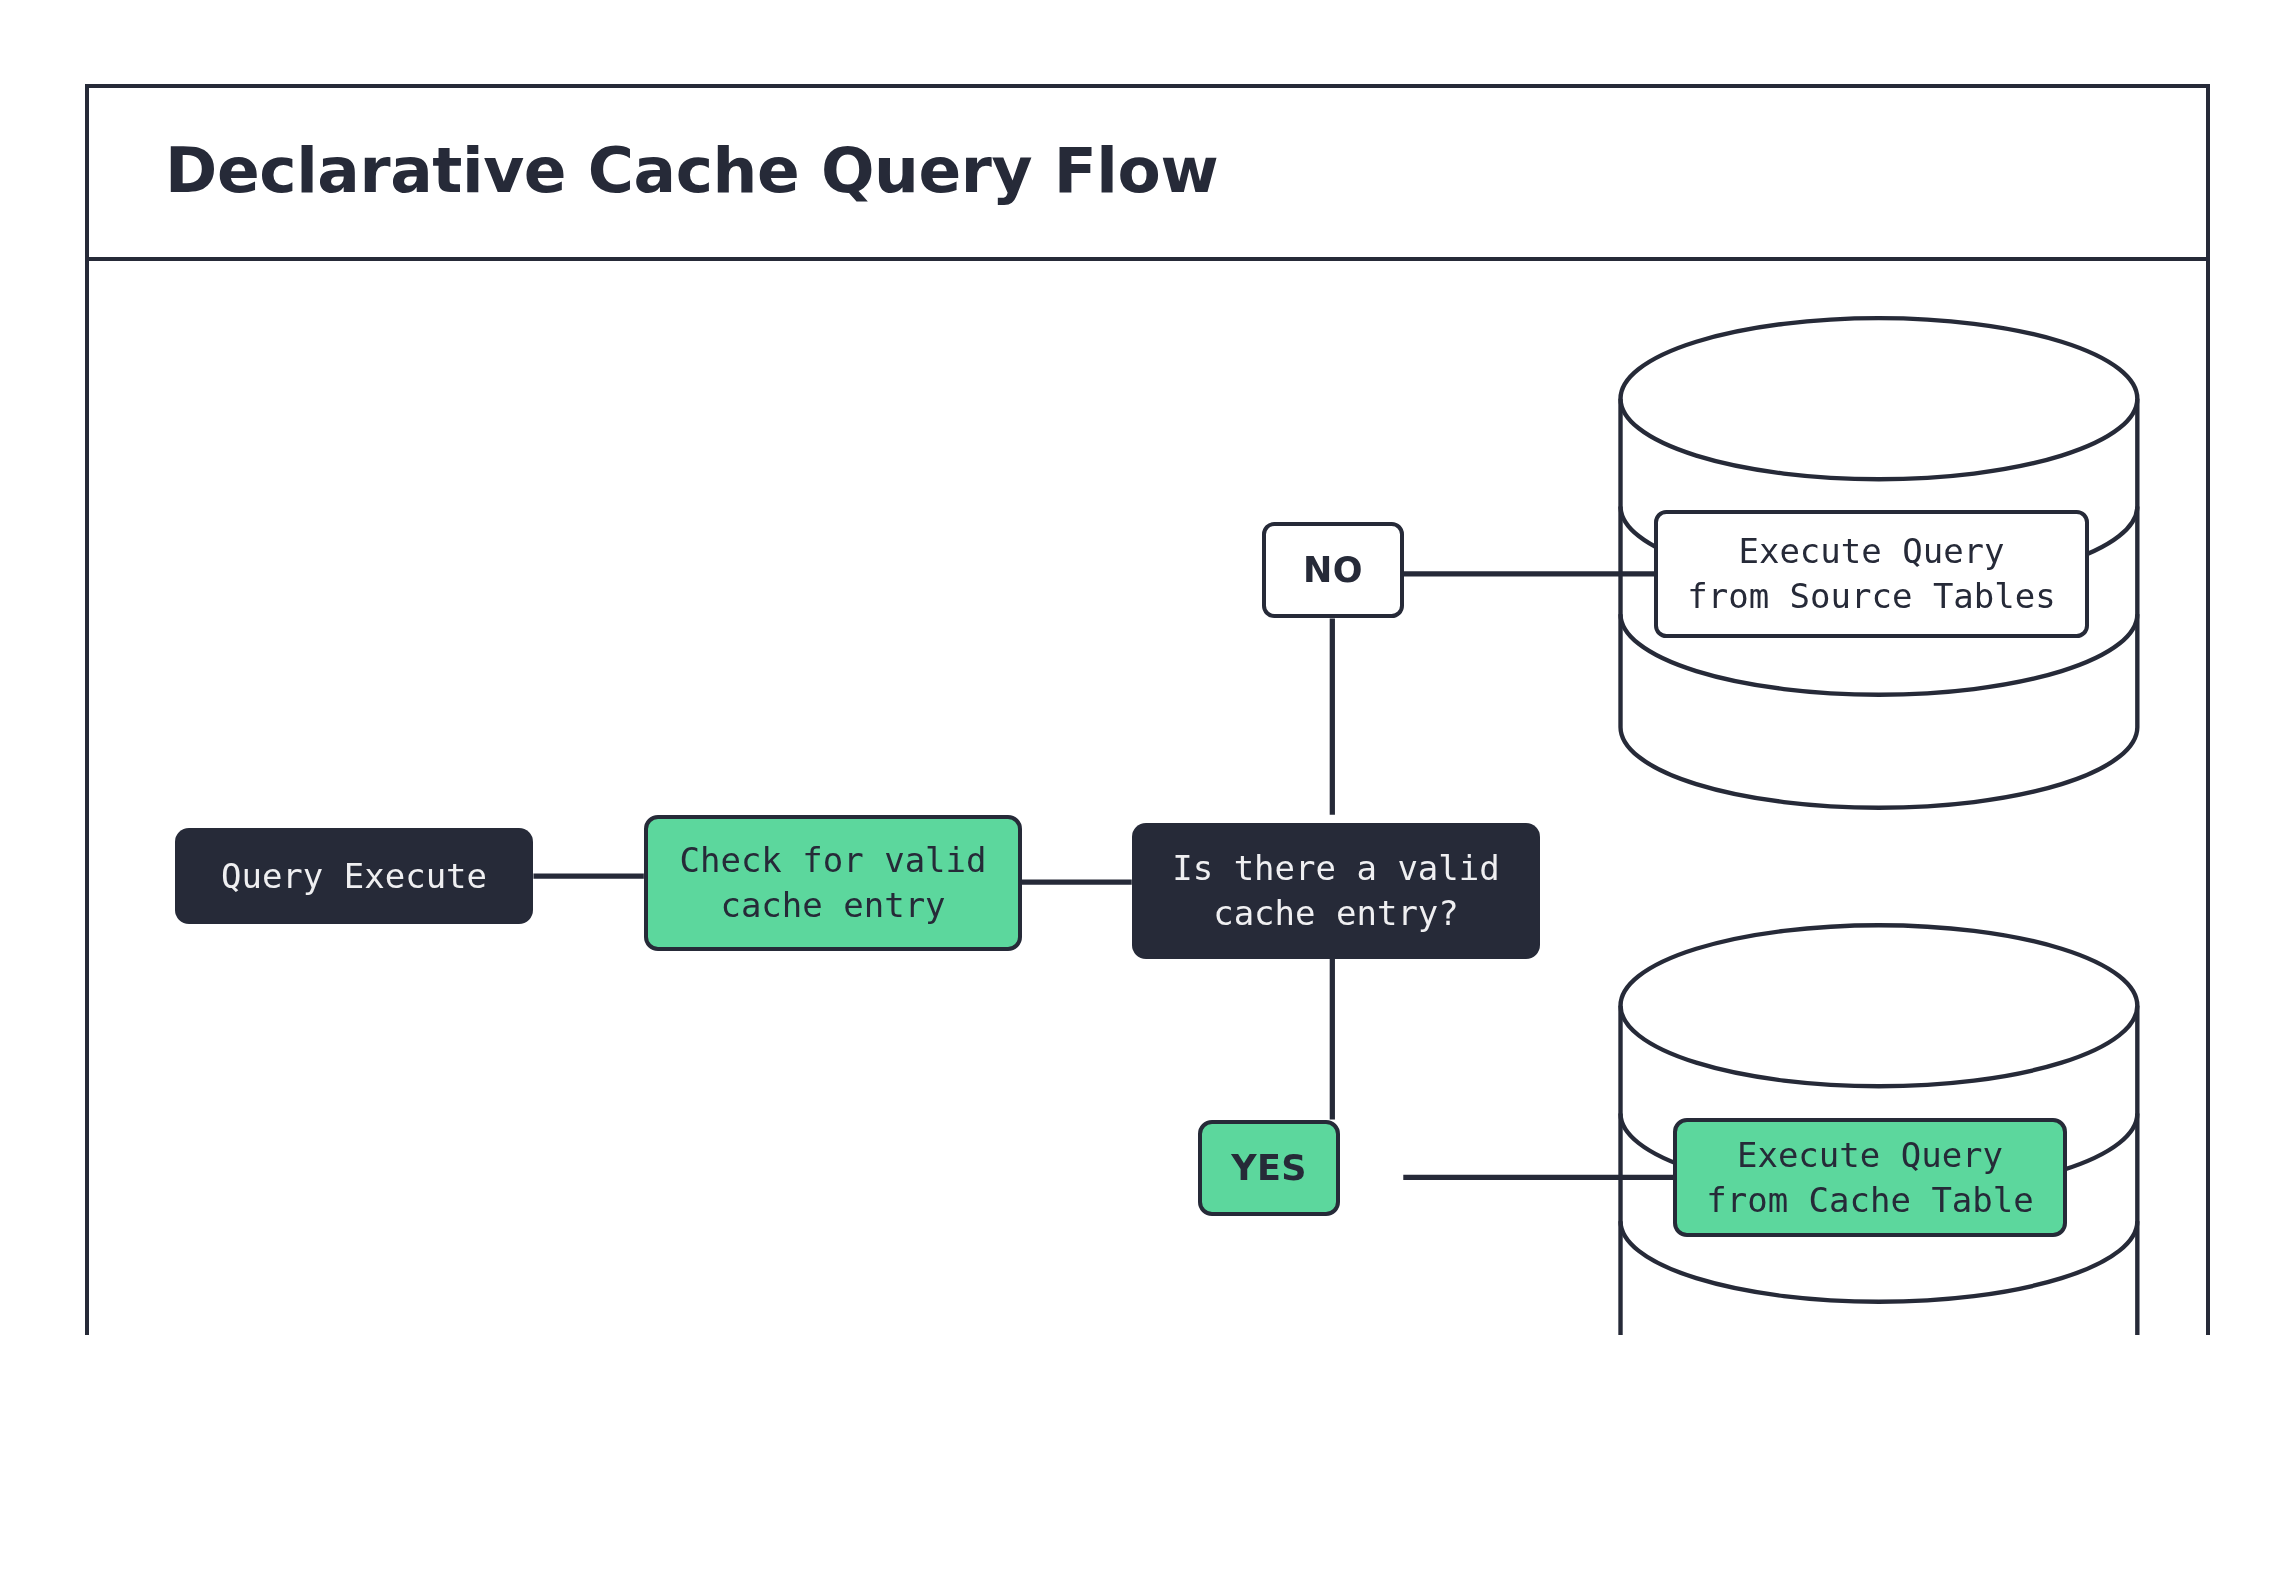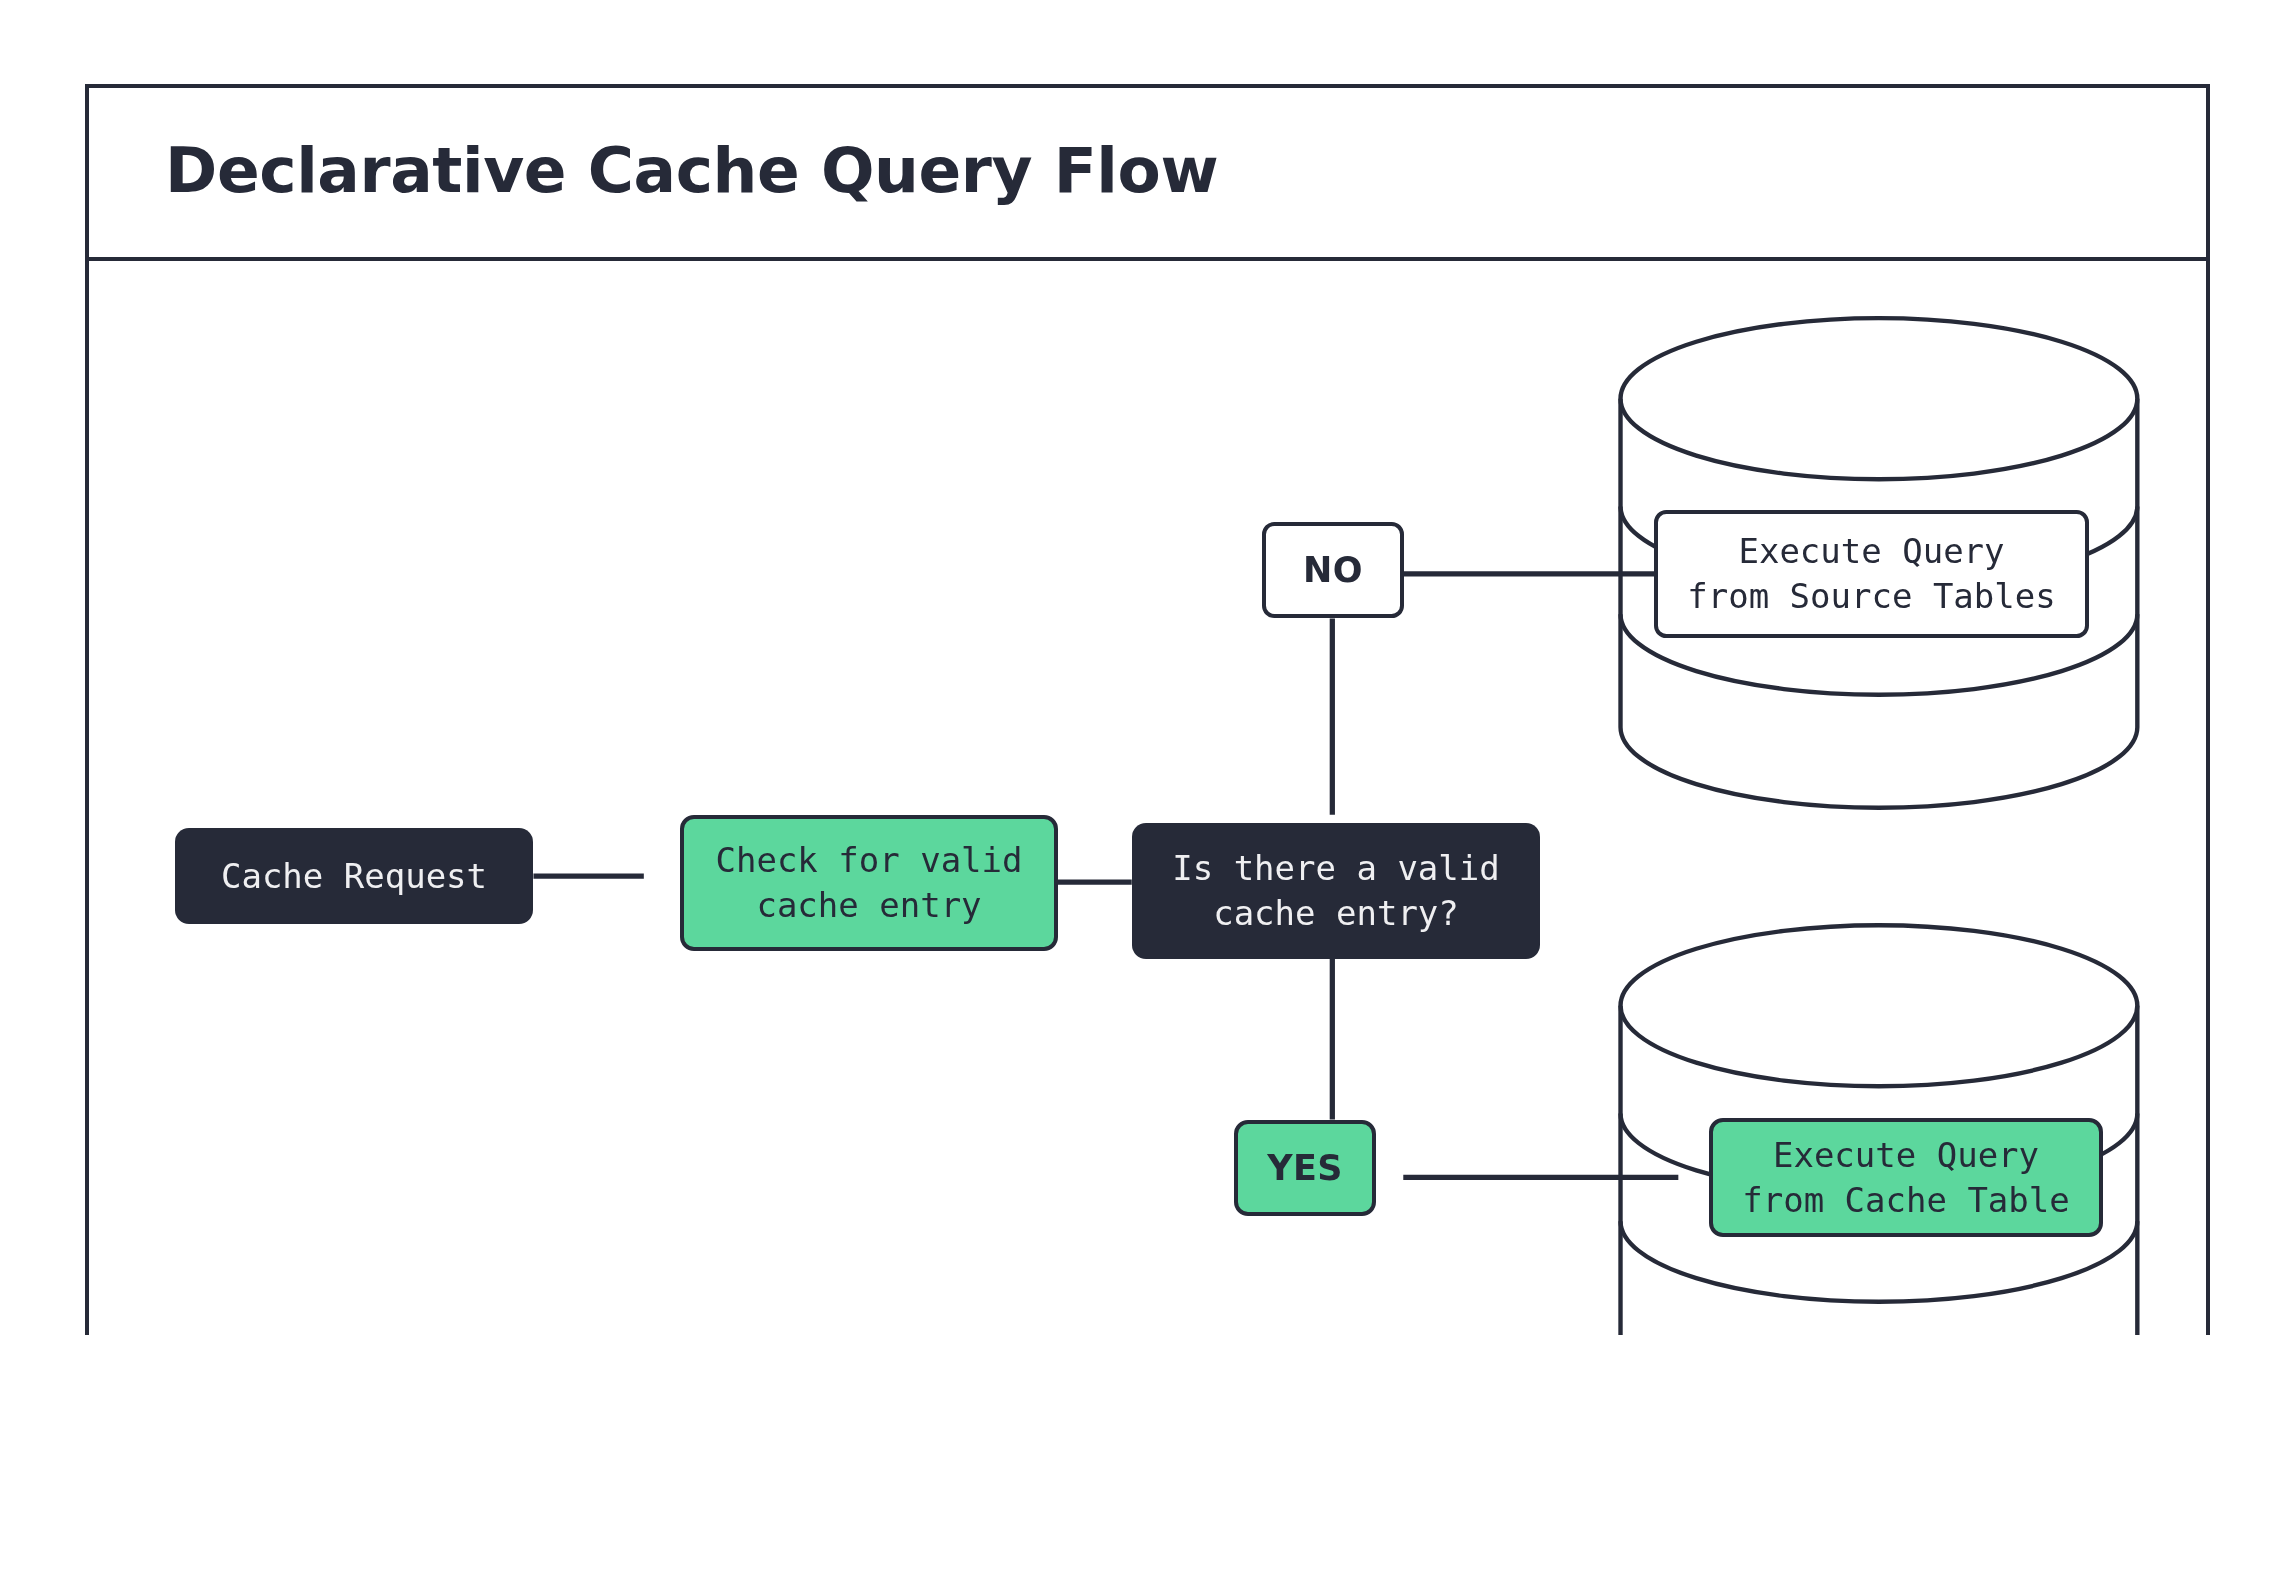--- a/index.html
+++ b/index.html
@@ -98,21 +98,20 @@
   .node-dark {
     background: #262A38;
     color: #EFEFF1;
     border-radius: 14px;
   }
   .node-green {
     background: #5CD79D;
     color: #262A38;
     border: 4.4px solid #262A38;
     border-radius: 14px;
-    margin-left: 36px;
   }
   .node-white {
     background: #ffffff;
     color: #262A38;
     border: 4.4px solid #262A38;
     border-radius: 12.3px;
   }
 
   .branch-label {
     font-family: "DejaVu Sans", sans-serif;
@@ -175,21 +174,21 @@
 
     <line class="connector" x1="1521" y1="930" x2="1521" y2="706"></line>
 
     <line class="connector" x1="1521" y1="1085" x2="1521" y2="1278"></line>
 
     <line class="connector" x1="1602" y1="655" x2="1896" y2="655"></line>
 
     <line class="connector" x1="1602" y1="1344" x2="1916" y2="1344"></line>
   </svg>
 
-  <div id="node-query-request" class="node node-dark">Cache Request</div>
+  <div id="node-query-request" class="node node-dark">Query Execute</div>
 
   <div id="node-check-cache" class="node node-green">Check for valid
 cache entry</div>
 
   <div id="node-decision" class="node node-dark">Is there a valid
 cache entry?</div>
 
   <div id="label-no" class="node node-white branch-label">NO</div>
 
   <div id="label-yes" class="node node-green branch-label">YES</div>

